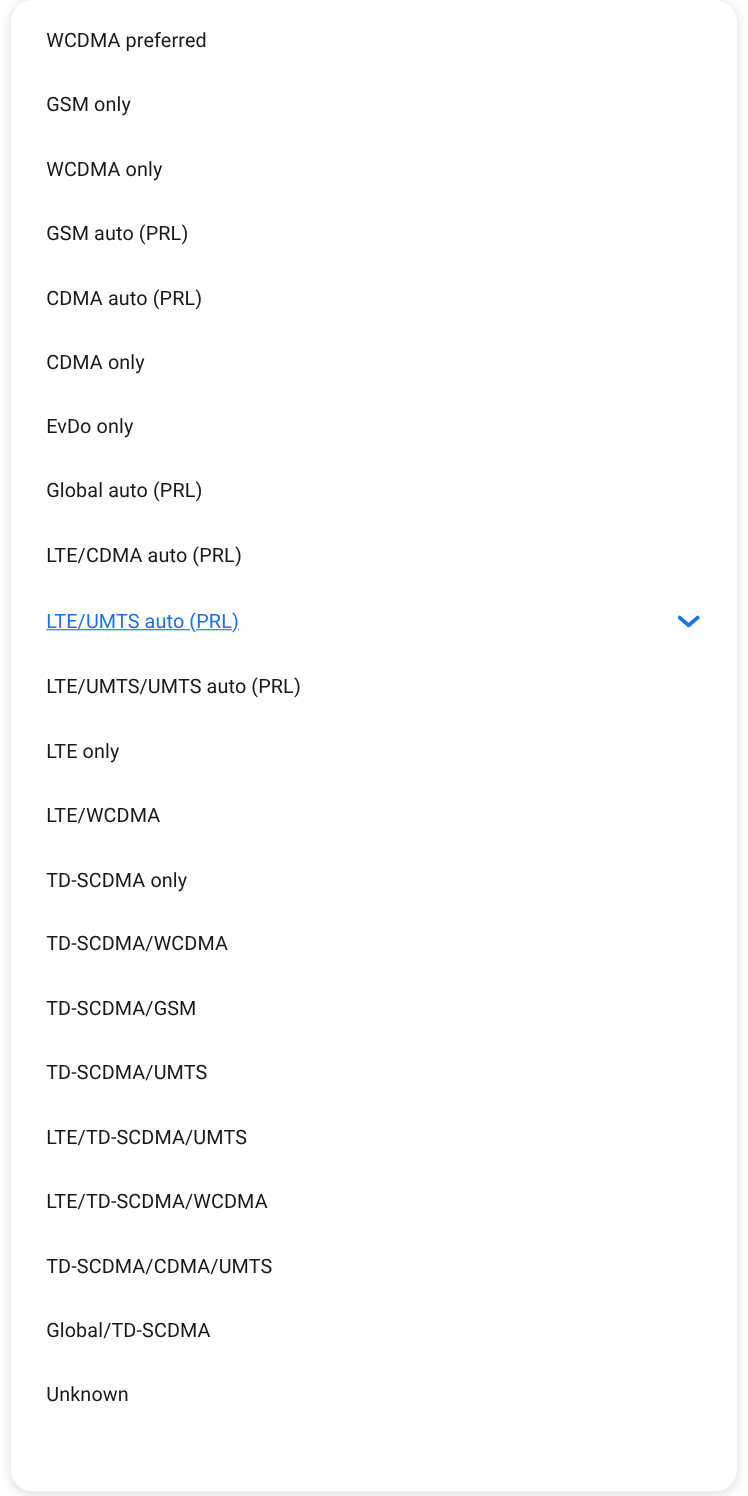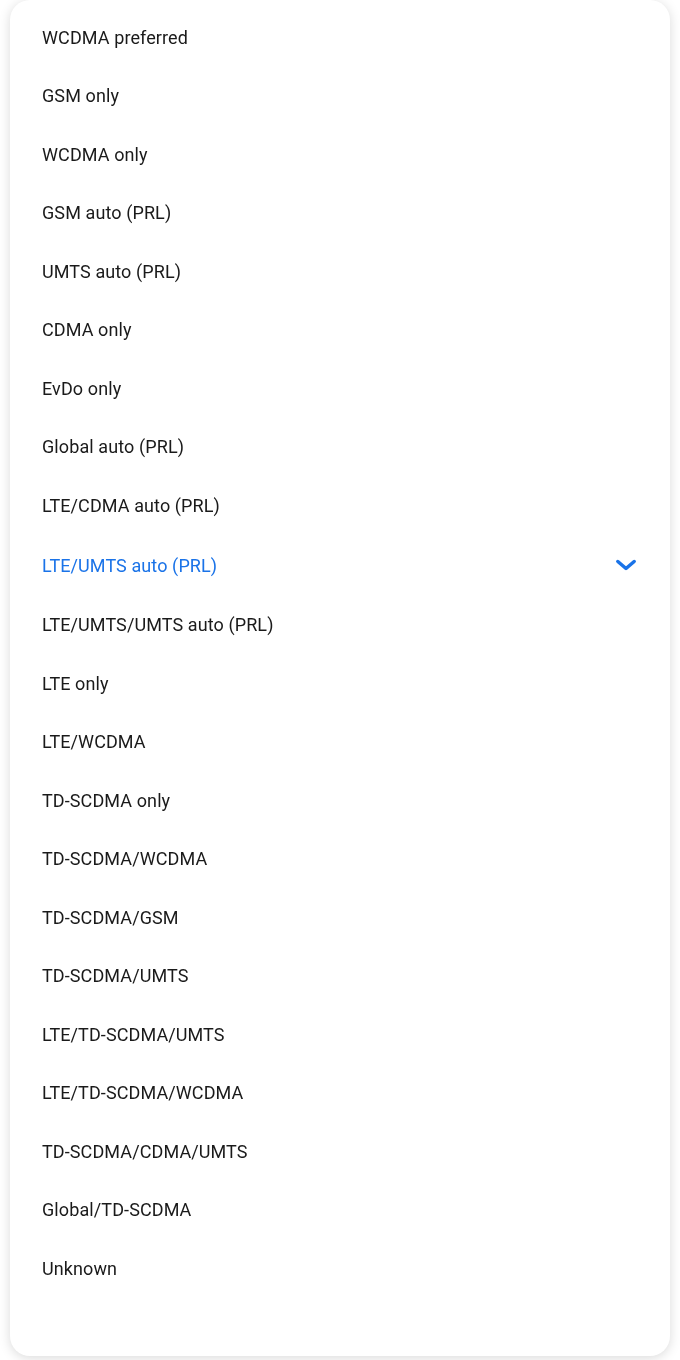--- a/index.html
+++ b/index.html
@@ -36,20 +36,21 @@
     }
     .option-label {
       font-size: 18px;
       color: #1a1a1a;
       font-weight: 400;
       letter-spacing: 0.1px;
     }
     .option.selected .option-label {
       color: #1a73e8;
       font-weight: 400;
+      text-decoration: underline;
     }
     .checkmark {
       width: 28px;
       height: 28px;
       display: none;
       align-items: center;
       justify-content: center;
     }
     .option.selected .checkmark {
       display: flex;
@@ -72,21 +73,21 @@
     <div class="option">
       <span class="option-label">GSM only</span>
     </div>
     <div class="option">
       <span class="option-label">WCDMA only</span>
     </div>
     <div class="option">
       <span class="option-label">GSM auto (PRL)</span>
     </div>
     <div class="option">
-      <span class="option-label">UMTS auto (PRL)</span>
+      <span class="option-label">CDMA auto (PRL)</span>
     </div>
     <div class="option">
       <span class="option-label">CDMA only</span>
     </div>
     <div class="option">
       <span class="option-label">EvDo only</span>
     </div>
     <div class="option">
       <span class="option-label">Global auto (PRL)</span>
     </div>

